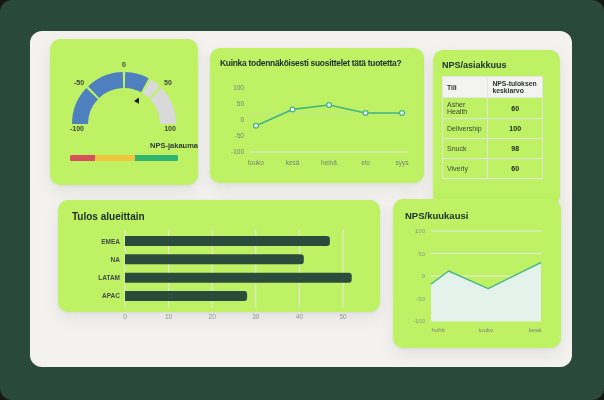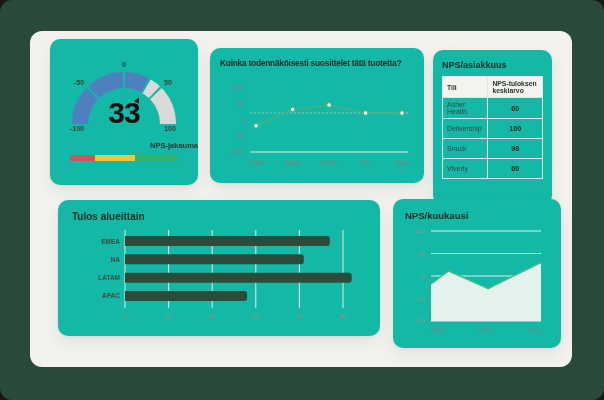--- a/index.html
+++ b/index.html
@@ -1,21 +1,21 @@
 <!DOCTYPE html>
 <html><head>
 <meta charset="utf-8">
 <style>
   html,body{margin:0;padding:0;width:604px;height:400px;overflow:hidden;
     font-family:"Liberation Sans",sans-serif;}
   .backdrop{position:fixed;inset:0;background:#171717;}
   .frame{position:absolute;inset:0;border-radius:12px;background:#294a3a;}
   .panel{position:absolute;left:30px;top:31px;width:542px;height:336px;
     border-radius:12px;background:#f3f2ef;}
-  .card{position:absolute;background:#14b8a6;border-radius:10px;
+  .card{position:absolute;background:#bef264;border-radius:10px;
     box-shadow:0 6px 16px rgba(20,35,26,.08),0 1px 3px rgba(20,35,26,.05);}
   .card h2{margin:0;position:absolute;color:#20302a;font-weight:700;}
 
   
   .gauge-card{left:20px;top:8px;width:148px;height:146px;}
   .gauge-svg{position:absolute;left:22px;top:33px;}
   .glabel{position:absolute;width:26px;text-align:center;font-size:7px;font-weight:700;color:#39433d;}
   .g0{left:14px;top:86px;} .g1{left:16px;top:40px;} .g2{left:61px;top:22px;}
   .g3{left:105px;top:40px;} .g4{left:107px;top:86px;}
   .gvalue{position:absolute;left:0;top:57px;width:100%;text-align:center;
@@ -24,30 +24,30 @@
     font-size:7.5px;font-weight:700;color:#2d3a33;}
   .gsegments{position:absolute;left:20px;top:116px;width:108px;height:6px;
     display:flex;border-radius:1.5px;overflow:hidden;}
 
   
   .line-card{left:180px;top:17px;width:214px;height:135px;}
   .line-card h2{left:10px;top:10px;font-size:8.4px;letter-spacing:-0.25px;white-space:nowrap;}
   .line-svg{position:absolute;left:6px;top:32px;}
 
   
-  .table-card{left:403px;top:19px;width:119px;height:155px;}
+  .table-card{left:403px;top:19px;width:119px;height:155px;padding-left:8px;}
   .table-card h2{left:9px;top:10px;font-size:9px;}
   .acct-table{position:absolute;left:9px;top:26px;width:101px;border-collapse:collapse;}
   .acct-table th,.acct-table td{border:1px solid #e4e4e1;padding:3px 4px;}
   .acct-table th{background:#f3f3f0;font-size:6.8px;color:#2b3430;text-align:left;font-weight:700;}
   .acct-table td{font-size:7px;color:#3a433f;height:13px;}
   .acct-table td.val{text-align:center;font-weight:700;color:#16201b;}
 
   
-  .bar-card{left:28px;top:169px;width:322px;height:136px;}
+  .bar-card{left:28px;top:169px;width:322px;height:112px;}
   .bar-card h2{left:14px;top:11px;font-size:10px;}
   .bar-svg{position:absolute;left:10px;top:28px;}
 
   
   .area-card{left:363px;top:168px;width:160px;height:149px;padding-left:8px;}
   .area-card h2{left:12px;top:11px;font-size:9.5px;}
   .area-svg{position:absolute;left:8px;top:26px;}
 
   svg text{font-family:"Liberation Sans",sans-serif;}
 </style>
@@ -65,21 +65,20 @@
         <span class="glabel g3">50</span>
         <span class="glabel g4">100</span>
         <svg class="gauge-svg" width="104" height="60">
             <path d="M 8.00 52.00 A 44 44 0 0 1 20.16 21.63" stroke="#4e80c0" stroke-width="16" fill="none"></path>
             <path d="M 21.63 20.16 A 44 44 0 0 1 50.96 8.01" stroke="#4e80c0" stroke-width="16" fill="none"></path>
             <path d="M 53.04 8.01 A 44 44 0 0 1 72.89 13.28" stroke="#4e80c0" stroke-width="16" fill="none"></path>
             <path d="M 74.69 14.30 A 44 44 0 0 1 82.37 20.16" stroke="#d9d9d9" stroke-width="16" fill="none"></path>
             <path d="M 83.84 21.63 A 44 44 0 0 1 96.00 52.00" stroke="#d9d9d9" stroke-width="16" fill="none"></path>
             <polygon points="67.1,25.5 66.8,31.7 62.0,28.9" fill="#141414"></polygon>
           </svg>
-        <div class="gvalue">33</div>
         <div class="gcaption">NPS-jakauma</div>
         <div class="gsegments">
             <div style="width: 23%; background: rgb(216, 80, 94);"></div>
             <div style="width: 37%; background: rgb(239, 199, 61);"></div>
             <div style="width: 40%; background: rgb(46, 180, 108);"></div>
           </div>
       </section>
 
       <section class="card line-card">
         <h2>Kuinka todennäköisesti suosittelet tätä tuotetta?</h2>

